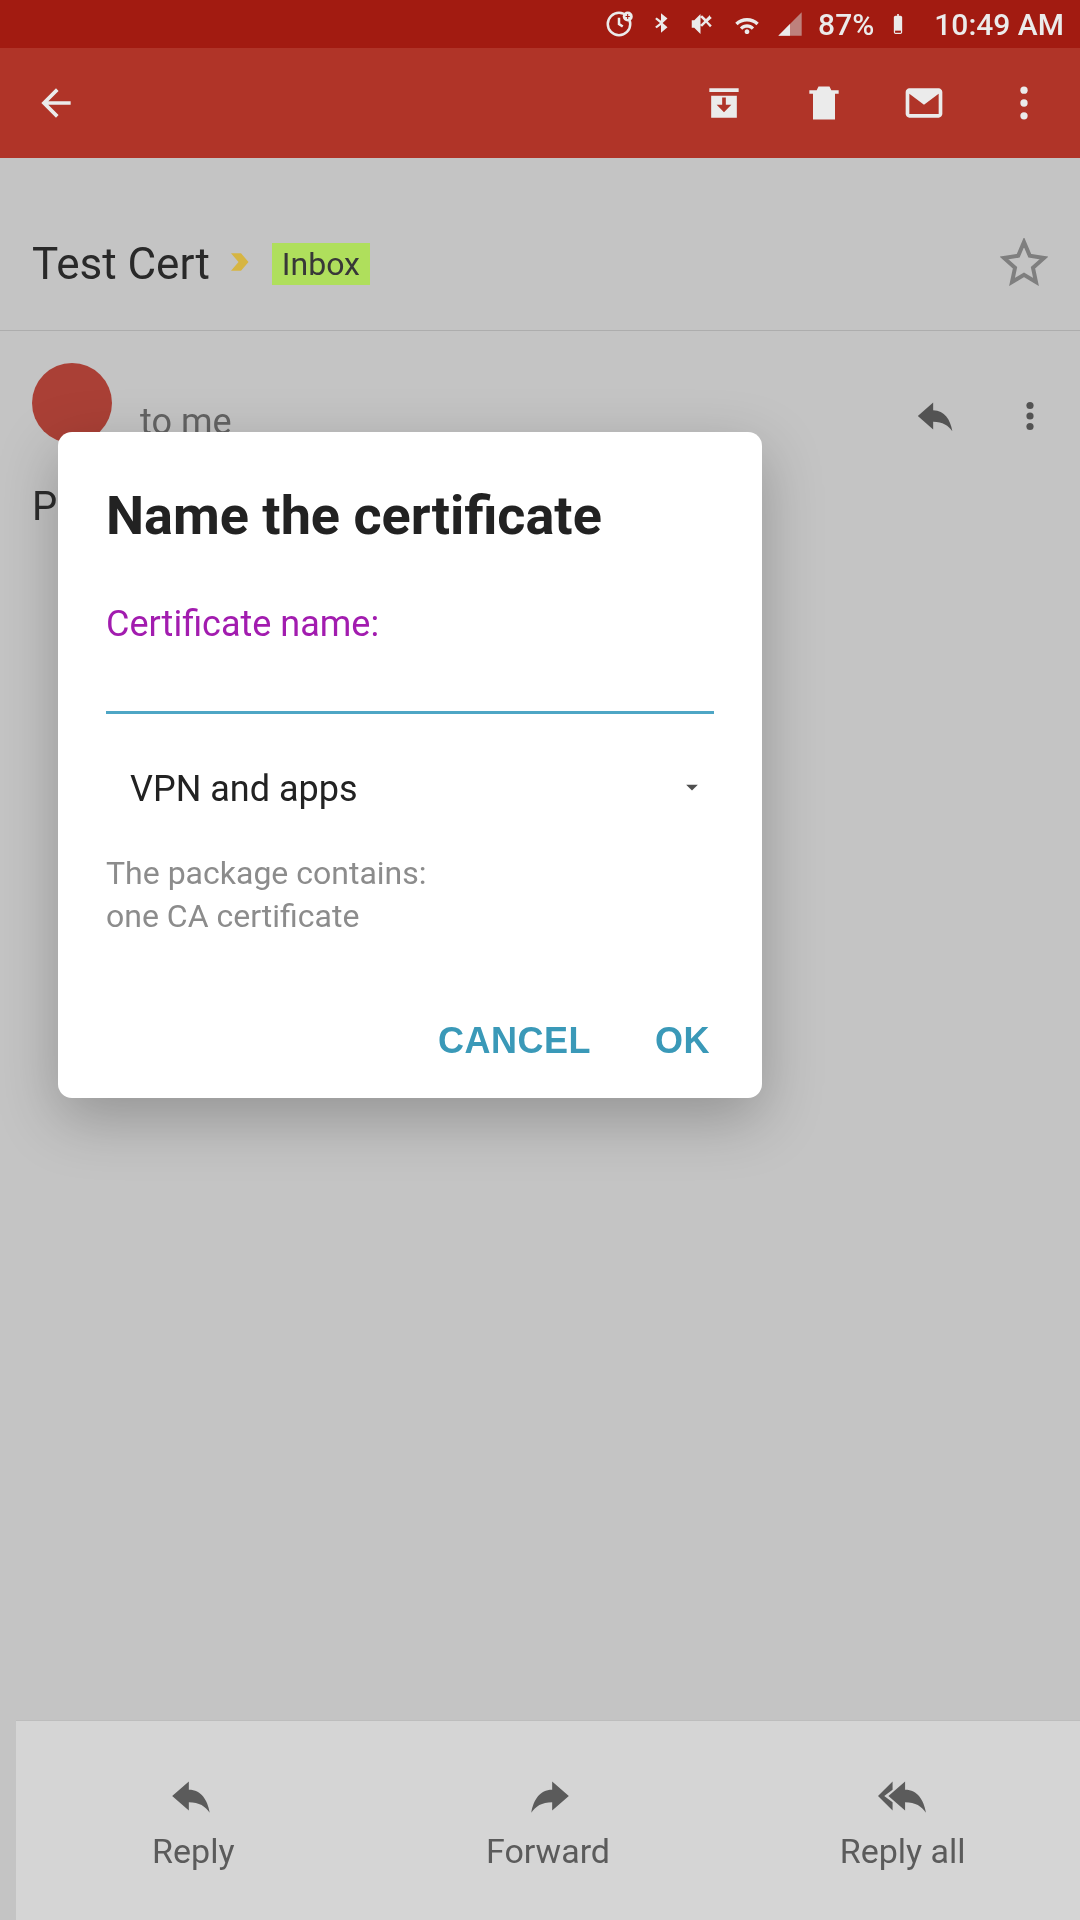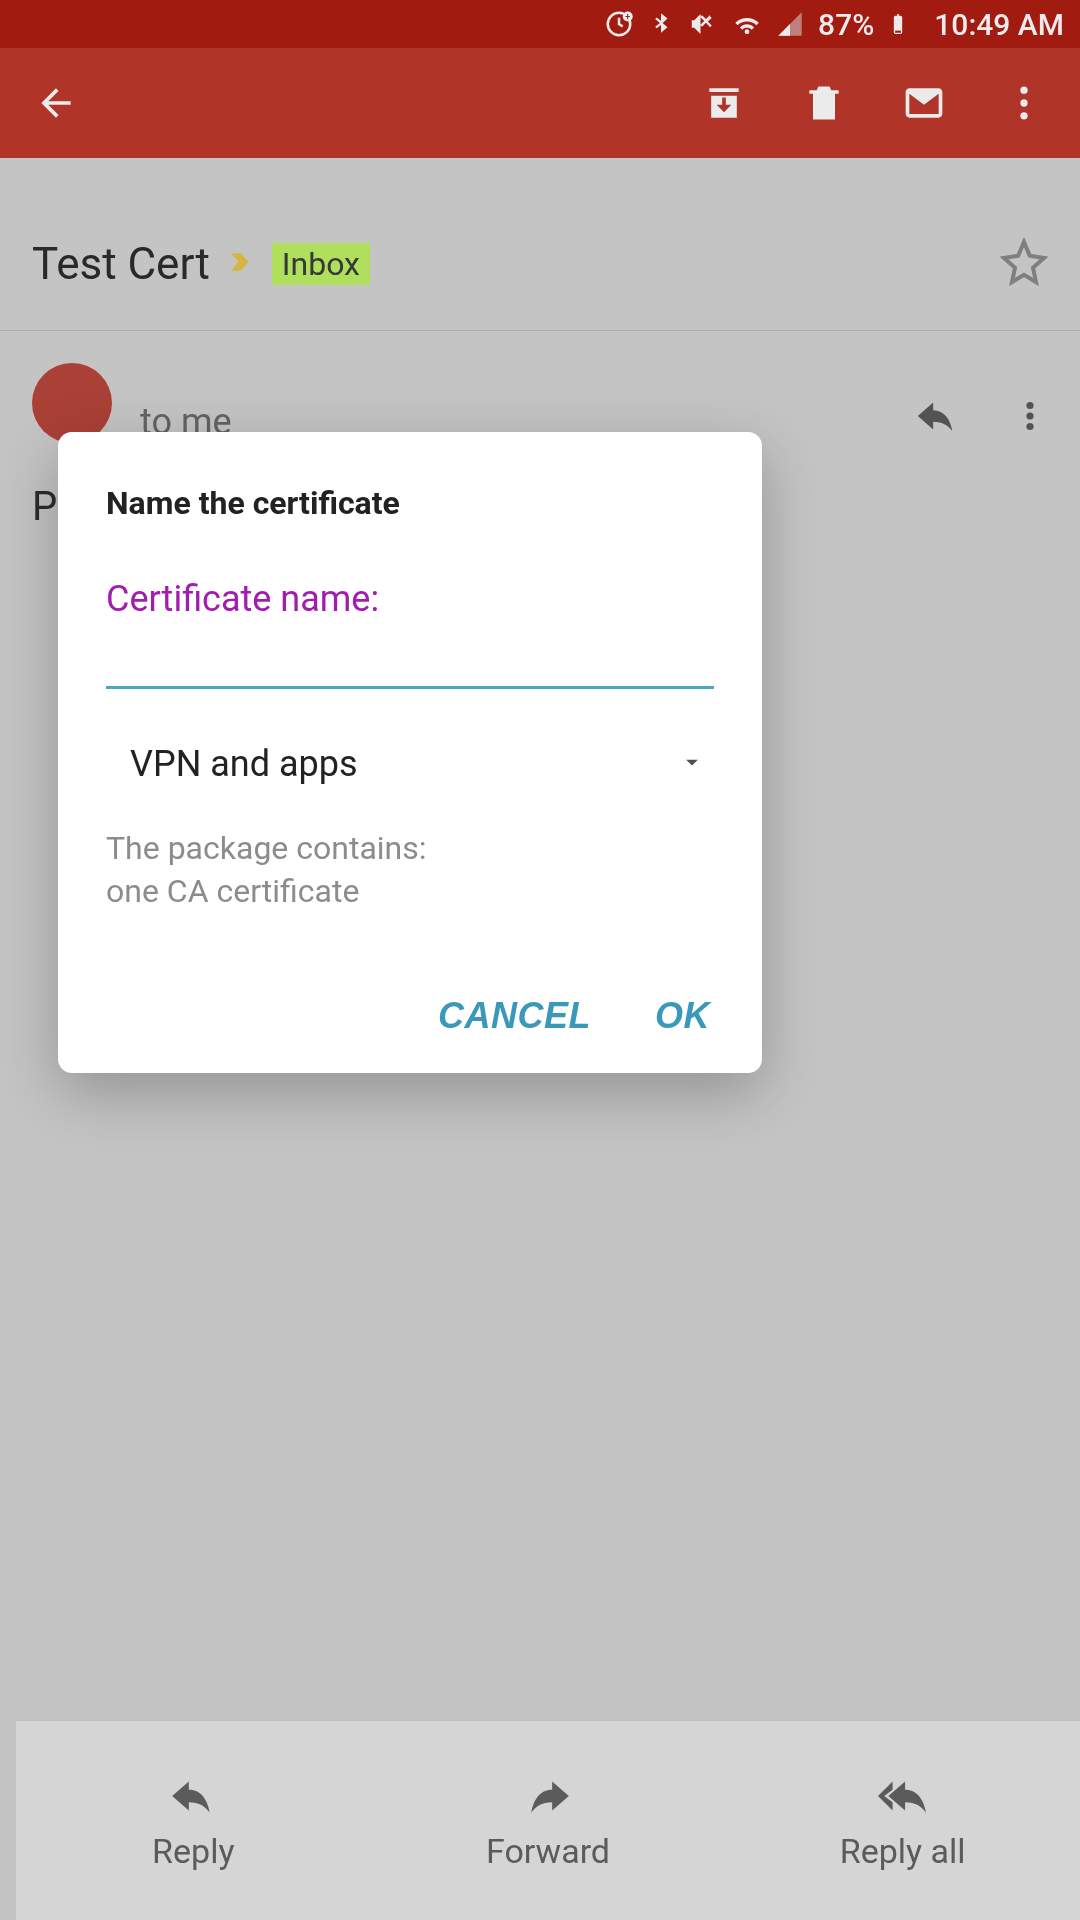--- a/index.html
+++ b/index.html
@@ -44,35 +44,35 @@
   
   .dialog {
     position:absolute; left:58px; right:258px; 
     width: 706px; left: 57px; top: 432px;
     background:#fff; border-radius:14px;
     box-shadow: 0 20px 60px rgba(0,0,0,.25);
     padding: 52px 48px 36px 48px;
     left: 57px;
   }
   .dialog { left: 58px; width: 704px; }
-  .dlg-title { font-size:32px; font-weight:700; color:#222; margin-bottom: 56px; }
+  .dlg-title { font-size:54px; font-weight:700; color:#222; margin-bottom: 56px; }
   .dlg-label { font-size:36px; color:#a21caf; margin-bottom: 6px; }
   .dlg-input {
     width:100%; border:none; border-bottom:3px solid #4ea6c5;
     font-size:36px; padding: 10px 0 8px 0; outline:none;
     caret-color:#4ea6c5;
   }
   .dlg-section { margin-top: 44px; }
   .dropdown {
     display:flex; align-items:flex-end; justify-content:space-between;
     padding: 10px 8px 10px 24px; font-size:36px; color:#222;
   }
   .dlg-note { margin-top: 32px; font-size:32px; color:#8c8c8c; line-height:1.35; }
   .dlg-actions { display:flex; justify-content:flex-end; gap:64px; margin-top: 82px; padding-right: 4px; }
-  .dlg-btn { font-size:36px; font-weight:700; letter-spacing:.5px; color:#3a99b8; background:none; border:none;font-style:italic; }
+  .dlg-btn { font-size:36px; font-weight:700; letter-spacing:.5px; color:#3a99b8; background:none; border:none; }
 
   
   .bottombar {
     position:absolute; left:16px; right:0; bottom:0; height:200px;
     border-top:1px solid #bdbdbd; background:#d5d5d5;
     display:flex;
   }
   .bottombar .bb-item {
     flex:1; display:flex; flex-direction:column; align-items:center; justify-content:center; gap:10px;
     color:#5b5b5b; font-size:34px;

